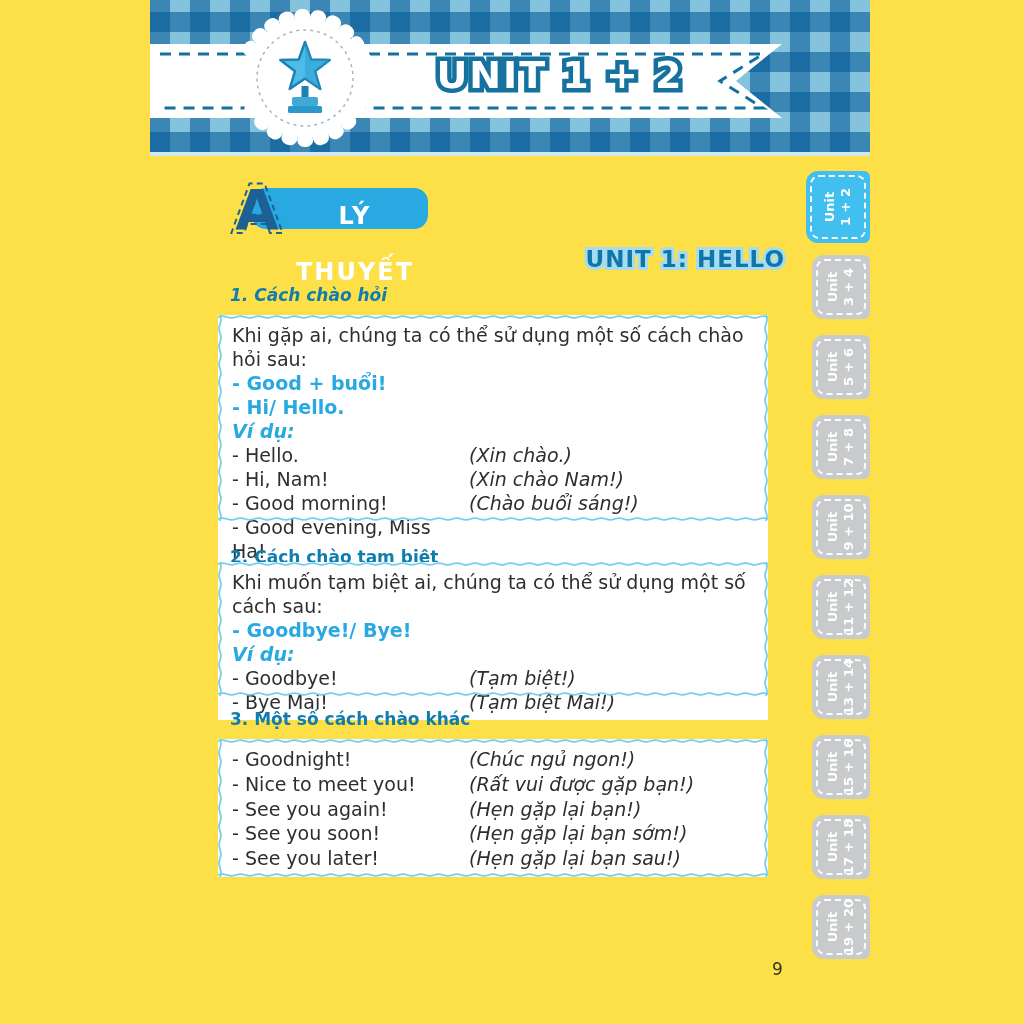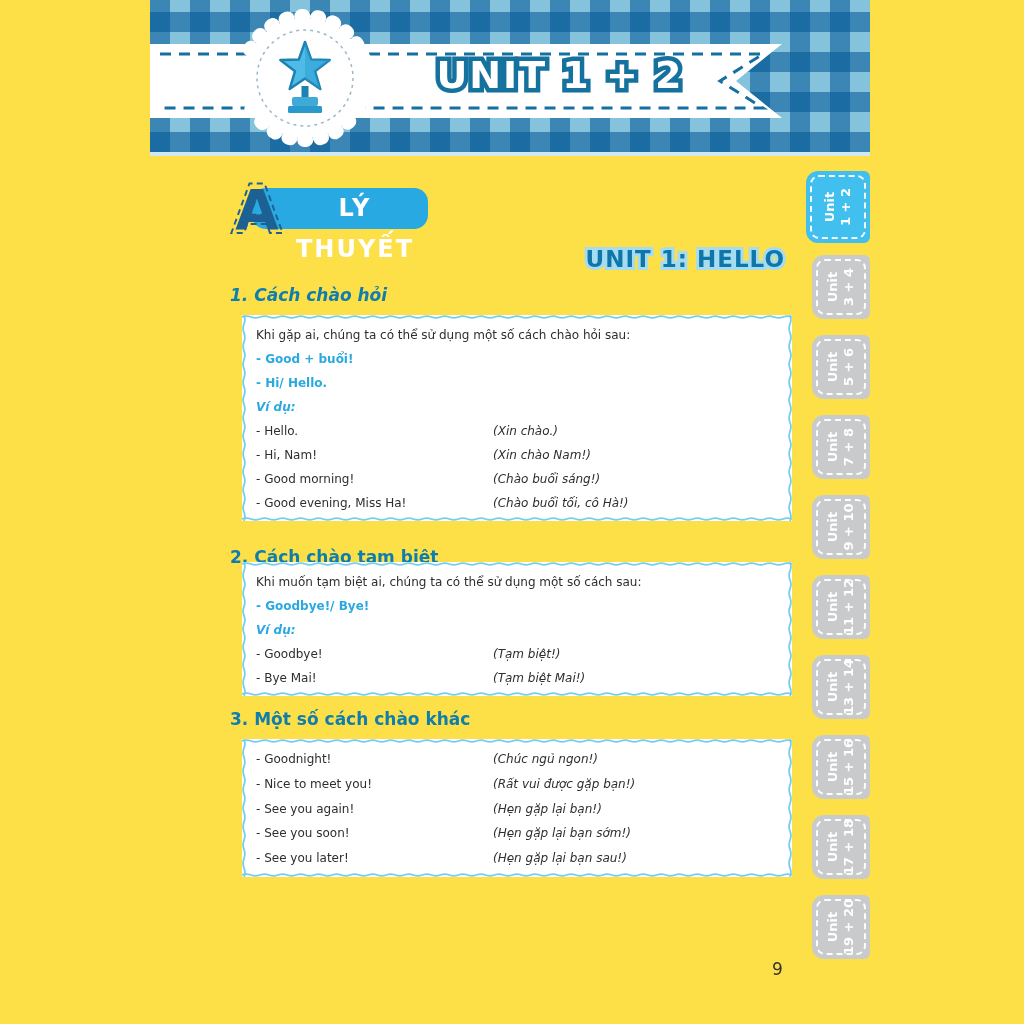--- a/index.html
+++ b/index.html
@@ -35,32 +35,32 @@
   .tab-label span{display:block;}
 
   
   .letter-a{position:absolute;left:220px;top:174px;z-index:2;}
   .a-fill{fill:#1d6093;font-size:56px;font-weight:bold;text-anchor:middle;
     font-family:"DejaVu Sans",sans-serif;}
   .a-outline{fill:none;stroke:#1d6093;stroke-width:1.6;stroke-dasharray:5 3.5;
     font-size:56px;font-weight:bold;text-anchor:middle;font-family:"DejaVu Sans",sans-serif;}
   .theory-pill{position:absolute;left:252px;top:188px;width:176px;height:41px;z-index:1;
     background:#29a9e1;border-radius:14px;color:#ffffff;font-weight:bold;font-size:24px;
-    line-height:41px;text-align:center;padding-left:30px;letter-spacing:2px;box-sizing:border-box;}
+    line-height:56px;text-align:center;padding-left:30px;letter-spacing:2px;box-sizing:border-box;}
 
   .unit-title{position:absolute;left:235px;top:246px;width:550px;text-align:right;
     font-size:23px;font-weight:700;color:#0e76a8;letter-spacing:1px;}
   .unit-title::before{-webkit-text-stroke:6px #a5dcf2;}
 
   
   .section-heading{position:absolute;left:230px;font-size:17px;font-weight:bold;color:#0f7dad;}
   .h1{top:285px;font-style:italic;} .h2{top:519px;margin-top:28px;} .h3{top:709px;}
 
-  .wavy-box{position:absolute;left:242px;width:550px;background:#ffffff;
-    padding:8px 14px 6px 14px;box-sizing:border-box;font-size:12px;color:#2e2e2e;}
+  .wavy-box{position:absolute;left:218px;width:550px;background:#ffffff;
+    padding:8px 14px 6px 14px;box-sizing:border-box;font-size:19px;color:#2e2e2e;}
   .box1{top:315px;} .box2{top:562px;} .box3{top:739px;}
   .wavy-box .line{line-height:24px;}
   .box3 .line{line-height:24.8px;}
   .wavy-svg{position:absolute;left:0;top:0;pointer-events:none;}
   .blue{color:#29a9e1;font-weight:bold;}
   .vidu{color:#29a9e1;font-style:italic;font-weight:600;}
   .ex-row{display:flex;}
   .ex-en{width:237px;flex:none;}
   .ex-vi{font-style:italic;}
 
@@ -173,21 +173,20 @@
     <div class="line ex-row">
       <span class="ex-en">- Hi, Nam!</span>
       <span class="ex-vi">(Xin chào Nam!)</span>
     </div>
     <div class="line ex-row">
       <span class="ex-en">- Good morning!</span>
       <span class="ex-vi">(Chào buổi sáng!)</span>
     </div>
     <div class="line ex-row">
       <span class="ex-en">- Good evening, Miss Ha!</span>
-      <span class="ex-vi">(Chào buổi tối, cô Hà!)</span>
     </div>
   <svg width="550" height="206" class="wavy-svg">
         <path d="M0 2 q 4.508196721311475 -1.8 9.01639344262295 0 q 4.508196721311475 1.8 9.01639344262295 0 q 4.508196721311475 -1.8 9.01639344262295 0 q 4.508196721311475 1.8 9.01639344262295 0 q 4.508196721311475 -1.8 9.01639344262295 0 q 4.508196721311475 1.8 9.01639344262295 0 q 4.508196721311475 -1.8 9.01639344262295 0 q 4.508196721311475 1.8 9.01639344262295 0 q 4.508196721311475 -1.8 9.01639344262295 0 q 4.508196721311475 1.8 9.01639344262295 0 q 4.508196721311475 -1.8 9.01639344262295 0 q 4.508196721311475 1.8 9.01639344262295 0 q 4.508196721311475 -1.8 9.01639344262295 0 q 4.508196721311475 1.8 9.01639344262295 0 q 4.508196721311475 -1.8 9.01639344262295 0 q 4.508196721311475 1.8 9.01639344262295 0 q 4.508196721311475 -1.8 9.01639344262295 0 q 4.508196721311475 1.8 9.01639344262295 0 q 4.508196721311475 -1.8 9.01639344262295 0 q 4.508196721311475 1.8 9.01639344262295 0 q 4.508196721311475 -1.8 9.01639344262295 0 q 4.508196721311475 1.8 9.01639344262295 0 q 4.508196721311475 -1.8 9.01639344262295 0 q 4.508196721311475 1.8 9.01639344262295 0 q 4.508196721311475 -1.8 9.01639344262295 0 q 4.508196721311475 1.8 9.01639344262295 0 q 4.508196721311475 -1.8 9.01639344262295 0 q 4.508196721311475 1.8 9.01639344262295 0 q 4.508196721311475 -1.8 9.01639344262295 0 q 4.508196721311475 1.8 9.01639344262295 0 q 4.508196721311475 -1.8 9.01639344262295 0 q 4.508196721311475 1.8 9.01639344262295 0 q 4.508196721311475 -1.8 9.01639344262295 0 q 4.508196721311475 1.8 9.01639344262295 0 q 4.508196721311475 -1.8 9.01639344262295 0 q 4.508196721311475 1.8 9.01639344262295 0 q 4.508196721311475 -1.8 9.01639344262295 0 q 4.508196721311475 1.8 9.01639344262295 0 q 4.508196721311475 -1.8 9.01639344262295 0 q 4.508196721311475 1.8 9.01639344262295 0 q 4.508196721311475 -1.8 9.01639344262295 0 q 4.508196721311475 1.8 9.01639344262295 0 q 4.508196721311475 -1.8 9.01639344262295 0 q 4.508196721311475 1.8 9.01639344262295 0 q 4.508196721311475 -1.8 9.01639344262295 0 q 4.508196721311475 1.8 9.01639344262295 0 q 4.508196721311475 -1.8 9.01639344262295 0 q 4.508196721311475 1.8 9.01639344262295 0 q 4.508196721311475 -1.8 9.01639344262295 0 q 4.508196721311475 1.8 9.01639344262295 0 q 4.508196721311475 -1.8 9.01639344262295 0 q 4.508196721311475 1.8 9.01639344262295 0 q 4.508196721311475 -1.8 9.01639344262295 0 q 4.508196721311475 1.8 9.01639344262295 0 q 4.508196721311475 -1.8 9.01639344262295 0 q 4.508196721311475 1.8 9.01639344262295 0 q 4.508196721311475 -1.8 9.01639344262295 0 q 4.508196721311475 1.8 9.01639344262295 0 q 4.508196721311475 -1.8 9.01639344262295 0 q 4.508196721311475 1.8 9.01639344262295 0 q 4.508196721311475 -1.8 9.01639344262295 0" fill="none" stroke="#74cfee" stroke-width="1.8"></path>
         <path d="M0 204 q 4.508196721311475 -1.8 9.01639344262295 0 q 4.508196721311475 1.8 9.01639344262295 0 q 4.508196721311475 -1.8 9.01639344262295 0 q 4.508196721311475 1.8 9.01639344262295 0 q 4.508196721311475 -1.8 9.01639344262295 0 q 4.508196721311475 1.8 9.01639344262295 0 q 4.508196721311475 -1.8 9.01639344262295 0 q 4.508196721311475 1.8 9.01639344262295 0 q 4.508196721311475 -1.8 9.01639344262295 0 q 4.508196721311475 1.8 9.01639344262295 0 q 4.508196721311475 -1.8 9.01639344262295 0 q 4.508196721311475 1.8 9.01639344262295 0 q 4.508196721311475 -1.8 9.01639344262295 0 q 4.508196721311475 1.8 9.01639344262295 0 q 4.508196721311475 -1.8 9.01639344262295 0 q 4.508196721311475 1.8 9.01639344262295 0 q 4.508196721311475 -1.8 9.01639344262295 0 q 4.508196721311475 1.8 9.01639344262295 0 q 4.508196721311475 -1.8 9.01639344262295 0 q 4.508196721311475 1.8 9.01639344262295 0 q 4.508196721311475 -1.8 9.01639344262295 0 q 4.508196721311475 1.8 9.01639344262295 0 q 4.508196721311475 -1.8 9.01639344262295 0 q 4.508196721311475 1.8 9.01639344262295 0 q 4.508196721311475 -1.8 9.01639344262295 0 q 4.508196721311475 1.8 9.01639344262295 0 q 4.508196721311475 -1.8 9.01639344262295 0 q 4.508196721311475 1.8 9.01639344262295 0 q 4.508196721311475 -1.8 9.01639344262295 0 q 4.508196721311475 1.8 9.01639344262295 0 q 4.508196721311475 -1.8 9.01639344262295 0 q 4.508196721311475 1.8 9.01639344262295 0 q 4.508196721311475 -1.8 9.01639344262295 0 q 4.508196721311475 1.8 9.01639344262295 0 q 4.508196721311475 -1.8 9.01639344262295 0 q 4.508196721311475 1.8 9.01639344262295 0 q 4.508196721311475 -1.8 9.01639344262295 0 q 4.508196721311475 1.8 9.01639344262295 0 q 4.508196721311475 -1.8 9.01639344262295 0 q 4.508196721311475 1.8 9.01639344262295 0 q 4.508196721311475 -1.8 9.01639344262295 0 q 4.508196721311475 1.8 9.01639344262295 0 q 4.508196721311475 -1.8 9.01639344262295 0 q 4.508196721311475 1.8 9.01639344262295 0 q 4.508196721311475 -1.8 9.01639344262295 0 q 4.508196721311475 1.8 9.01639344262295 0 q 4.508196721311475 -1.8 9.01639344262295 0 q 4.508196721311475 1.8 9.01639344262295 0 q 4.508196721311475 -1.8 9.01639344262295 0 q 4.508196721311475 1.8 9.01639344262295 0 q 4.508196721311475 -1.8 9.01639344262295 0 q 4.508196721311475 1.8 9.01639344262295 0 q 4.508196721311475 -1.8 9.01639344262295 0 q 4.508196721311475 1.8 9.01639344262295 0 q 4.508196721311475 -1.8 9.01639344262295 0 q 4.508196721311475 1.8 9.01639344262295 0 q 4.508196721311475 -1.8 9.01639344262295 0 q 4.508196721311475 1.8 9.01639344262295 0 q 4.508196721311475 -1.8 9.01639344262295 0 q 4.508196721311475 1.8 9.01639344262295 0 q 4.508196721311475 -1.8 9.01639344262295 0" fill="none" stroke="#74cfee" stroke-width="1.8"></path>
         <path d="M2 0 q 4.478260869565218 -1.8 8.956521739130435 0 q 4.478260869565218 1.8 8.956521739130435 0 q 4.478260869565218 -1.8 8.956521739130435 0 q 4.478260869565218 1.8 8.956521739130435 0 q 4.478260869565218 -1.8 8.956521739130435 0 q 4.478260869565218 1.8 8.956521739130435 0 q 4.478260869565218 -1.8 8.956521739130435 0 q 4.478260869565218 1.8 8.956521739130435 0 q 4.478260869565218 -1.8 8.956521739130435 0 q 4.478260869565218 1.8 8.956521739130435 0 q 4.478260869565218 -1.8 8.956521739130435 0 q 4.478260869565218 1.8 8.956521739130435 0 q 4.478260869565218 -1.8 8.956521739130435 0 q 4.478260869565218 1.8 8.956521739130435 0 q 4.478260869565218 -1.8 8.956521739130435 0 q 4.478260869565218 1.8 8.956521739130435 0 q 4.478260869565218 -1.8 8.956521739130435 0 q 4.478260869565218 1.8 8.956521739130435 0 q 4.478260869565218 -1.8 8.956521739130435 0 q 4.478260869565218 1.8 8.956521739130435 0 q 4.478260869565218 -1.8 8.956521739130435 0 q 4.478260869565218 1.8 8.956521739130435 0 q 4.478260869565218 -1.8 8.956521739130435 0" transform="rotate(90 2 0)" fill="none" stroke="#74cfee" stroke-width="1.8"></path>
         <path d="M548 0 q 4.478260869565218 -1.8 8.956521739130435 0 q 4.478260869565218 1.8 8.956521739130435 0 q 4.478260869565218 -1.8 8.956521739130435 0 q 4.478260869565218 1.8 8.956521739130435 0 q 4.478260869565218 -1.8 8.956521739130435 0 q 4.478260869565218 1.8 8.956521739130435 0 q 4.478260869565218 -1.8 8.956521739130435 0 q 4.478260869565218 1.8 8.956521739130435 0 q 4.478260869565218 -1.8 8.956521739130435 0 q 4.478260869565218 1.8 8.956521739130435 0 q 4.478260869565218 -1.8 8.956521739130435 0 q 4.478260869565218 1.8 8.956521739130435 0 q 4.478260869565218 -1.8 8.956521739130435 0 q 4.478260869565218 1.8 8.956521739130435 0 q 4.478260869565218 -1.8 8.956521739130435 0 q 4.478260869565218 1.8 8.956521739130435 0 q 4.478260869565218 -1.8 8.956521739130435 0 q 4.478260869565218 1.8 8.956521739130435 0 q 4.478260869565218 -1.8 8.956521739130435 0 q 4.478260869565218 1.8 8.956521739130435 0 q 4.478260869565218 -1.8 8.956521739130435 0 q 4.478260869565218 1.8 8.956521739130435 0 q 4.478260869565218 -1.8 8.956521739130435 0" transform="rotate(90 548 0)" fill="none" stroke="#74cfee" stroke-width="1.8"></path>
       </svg>
     </div>
 
   <div class="section-heading h2">2. Cách chào tạm biệt</div>

